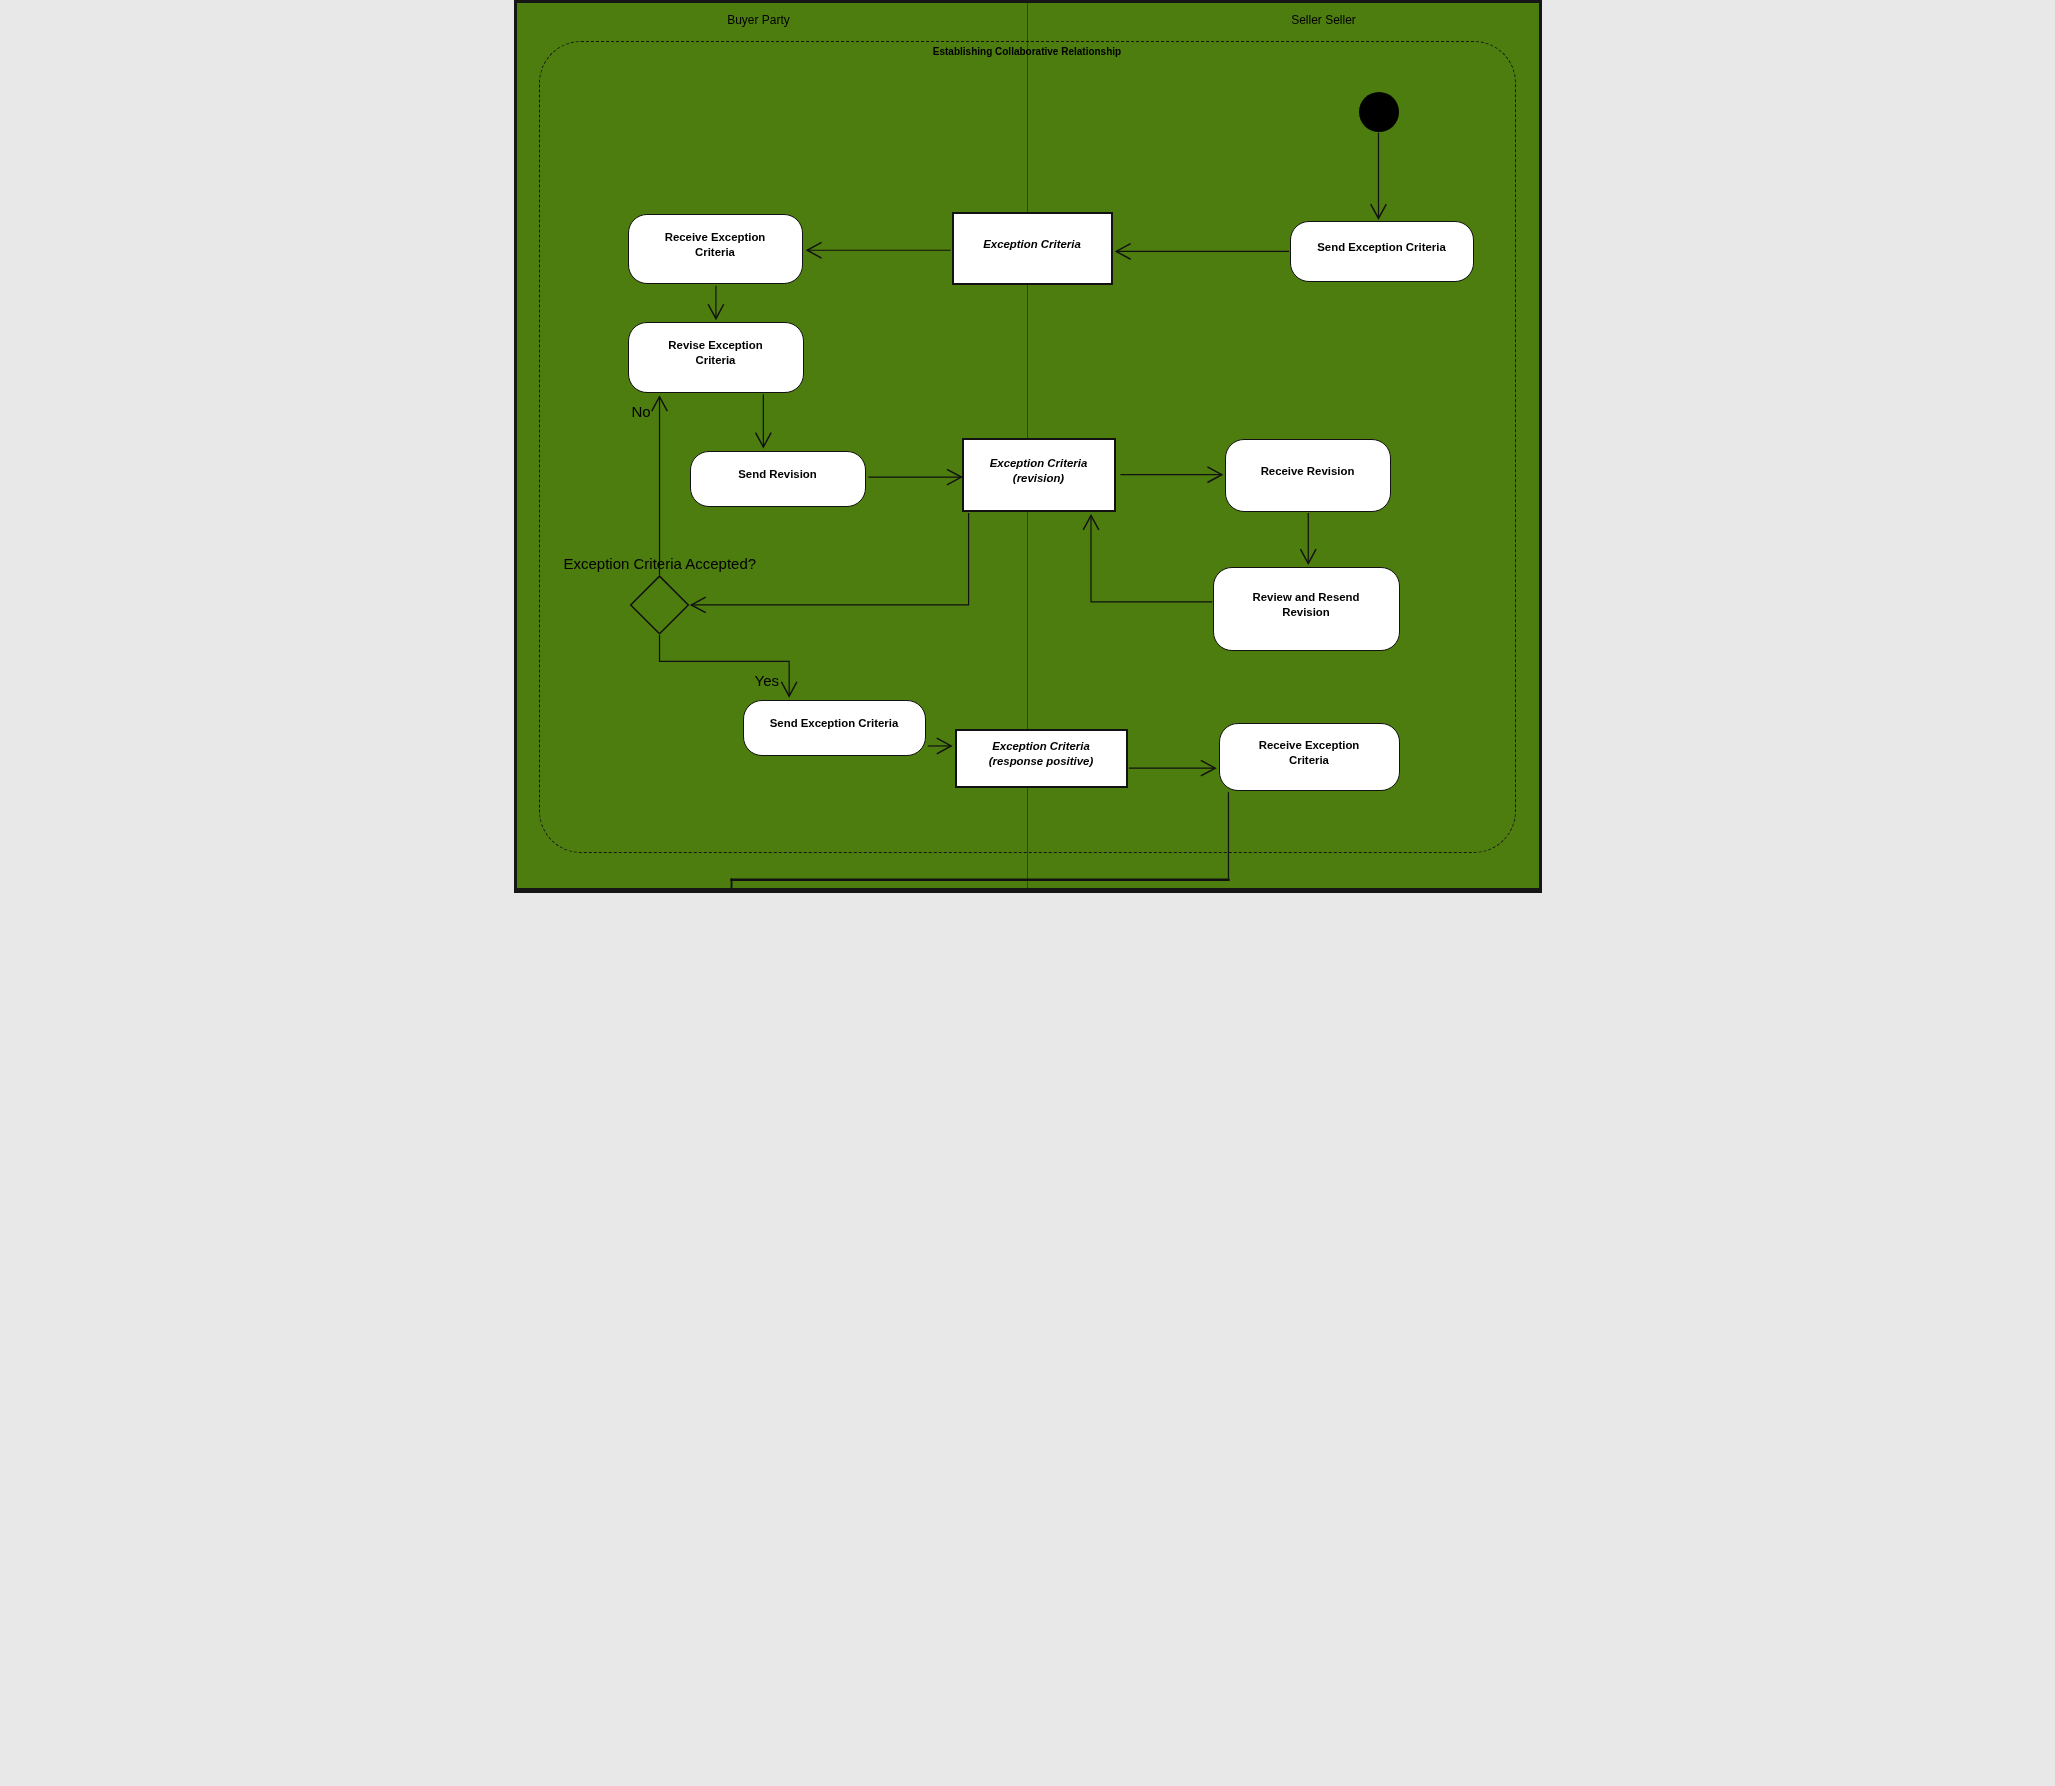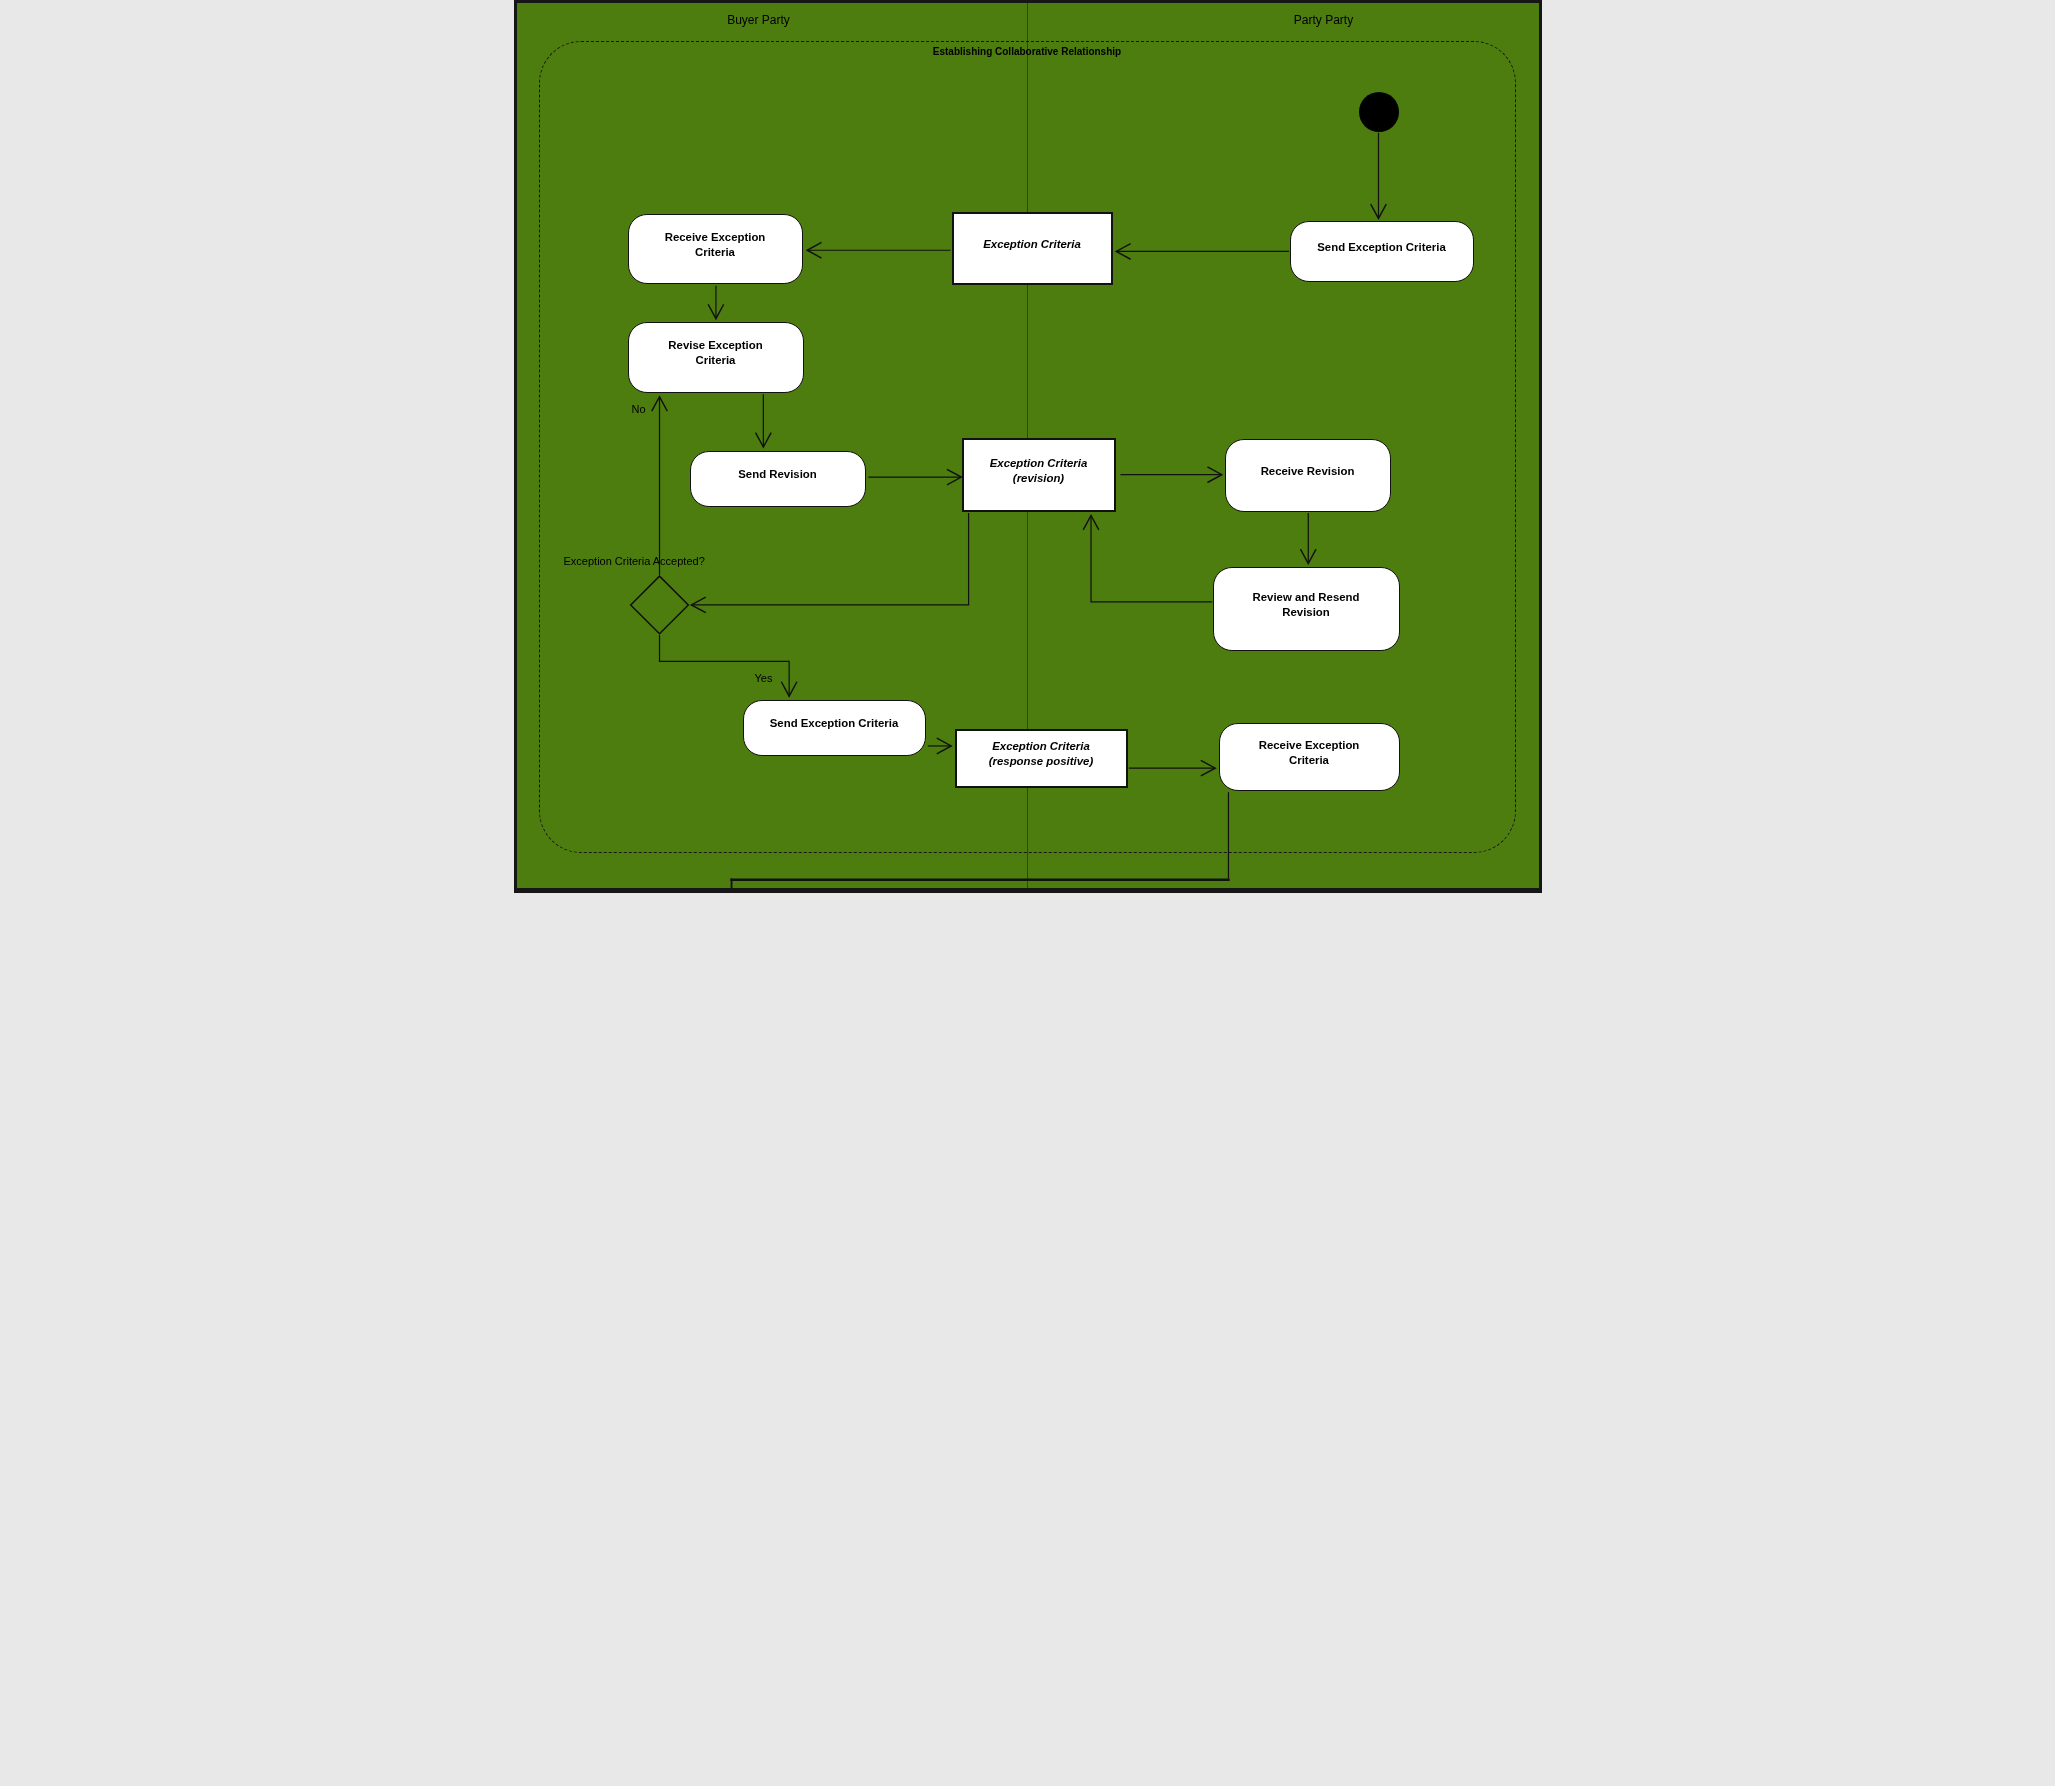--- a/index.html
+++ b/index.html
@@ -42,38 +42,38 @@
   }
   .object-node {
     border-radius:0; border-width:2.4px;
   }
   .object-node .lbl { font-style:italic; }
   .initial-node {
     position:absolute; left:845px; top:92px; width:40px; height:40px;
     background:#000; border-radius:50%; z-index:2;
   }
   .float-label {
-    position:absolute; font-size:11px; z-index:2; white-space:nowrap;
+    position:absolute; font-size:15px; z-index:2; white-space:nowrap;
   }
   svg.wires {
     position:absolute; left:0; top:0; width:1028px; height:893px;
     z-index:3; pointer-events:none;
   }
   svg.wires path, svg.wires polygon { stroke:#111; fill:none; }
 </style>
 </head>
 <body>
 
 <div id="canvas">
 
   <div class="lane-divider"></div>
   <div class="activity-region"></div>
 
   <div class="lane-label" style="left:179px;">Buyer Party</div>
-  <div class="lane-label" style="left:744px;">Party Party</div>
+  <div class="lane-label" style="left:744px;">Seller Seller</div>
   <div class="region-title">Establishing Collaborative Relationship</div>
 
   <div class="initial-node"></div>
 
   <div class="node" style="left:114px; top:214px; width:175px; height:70px;">
     <div class="lbl" style="max-width:120px;">Receive Exception Criteria</div>
   </div>
 
   <div class="node object-node" style="left:438px; top:212px; width:161px; height:73px;">
     <div class="lbl">Exception Criteria</div>

